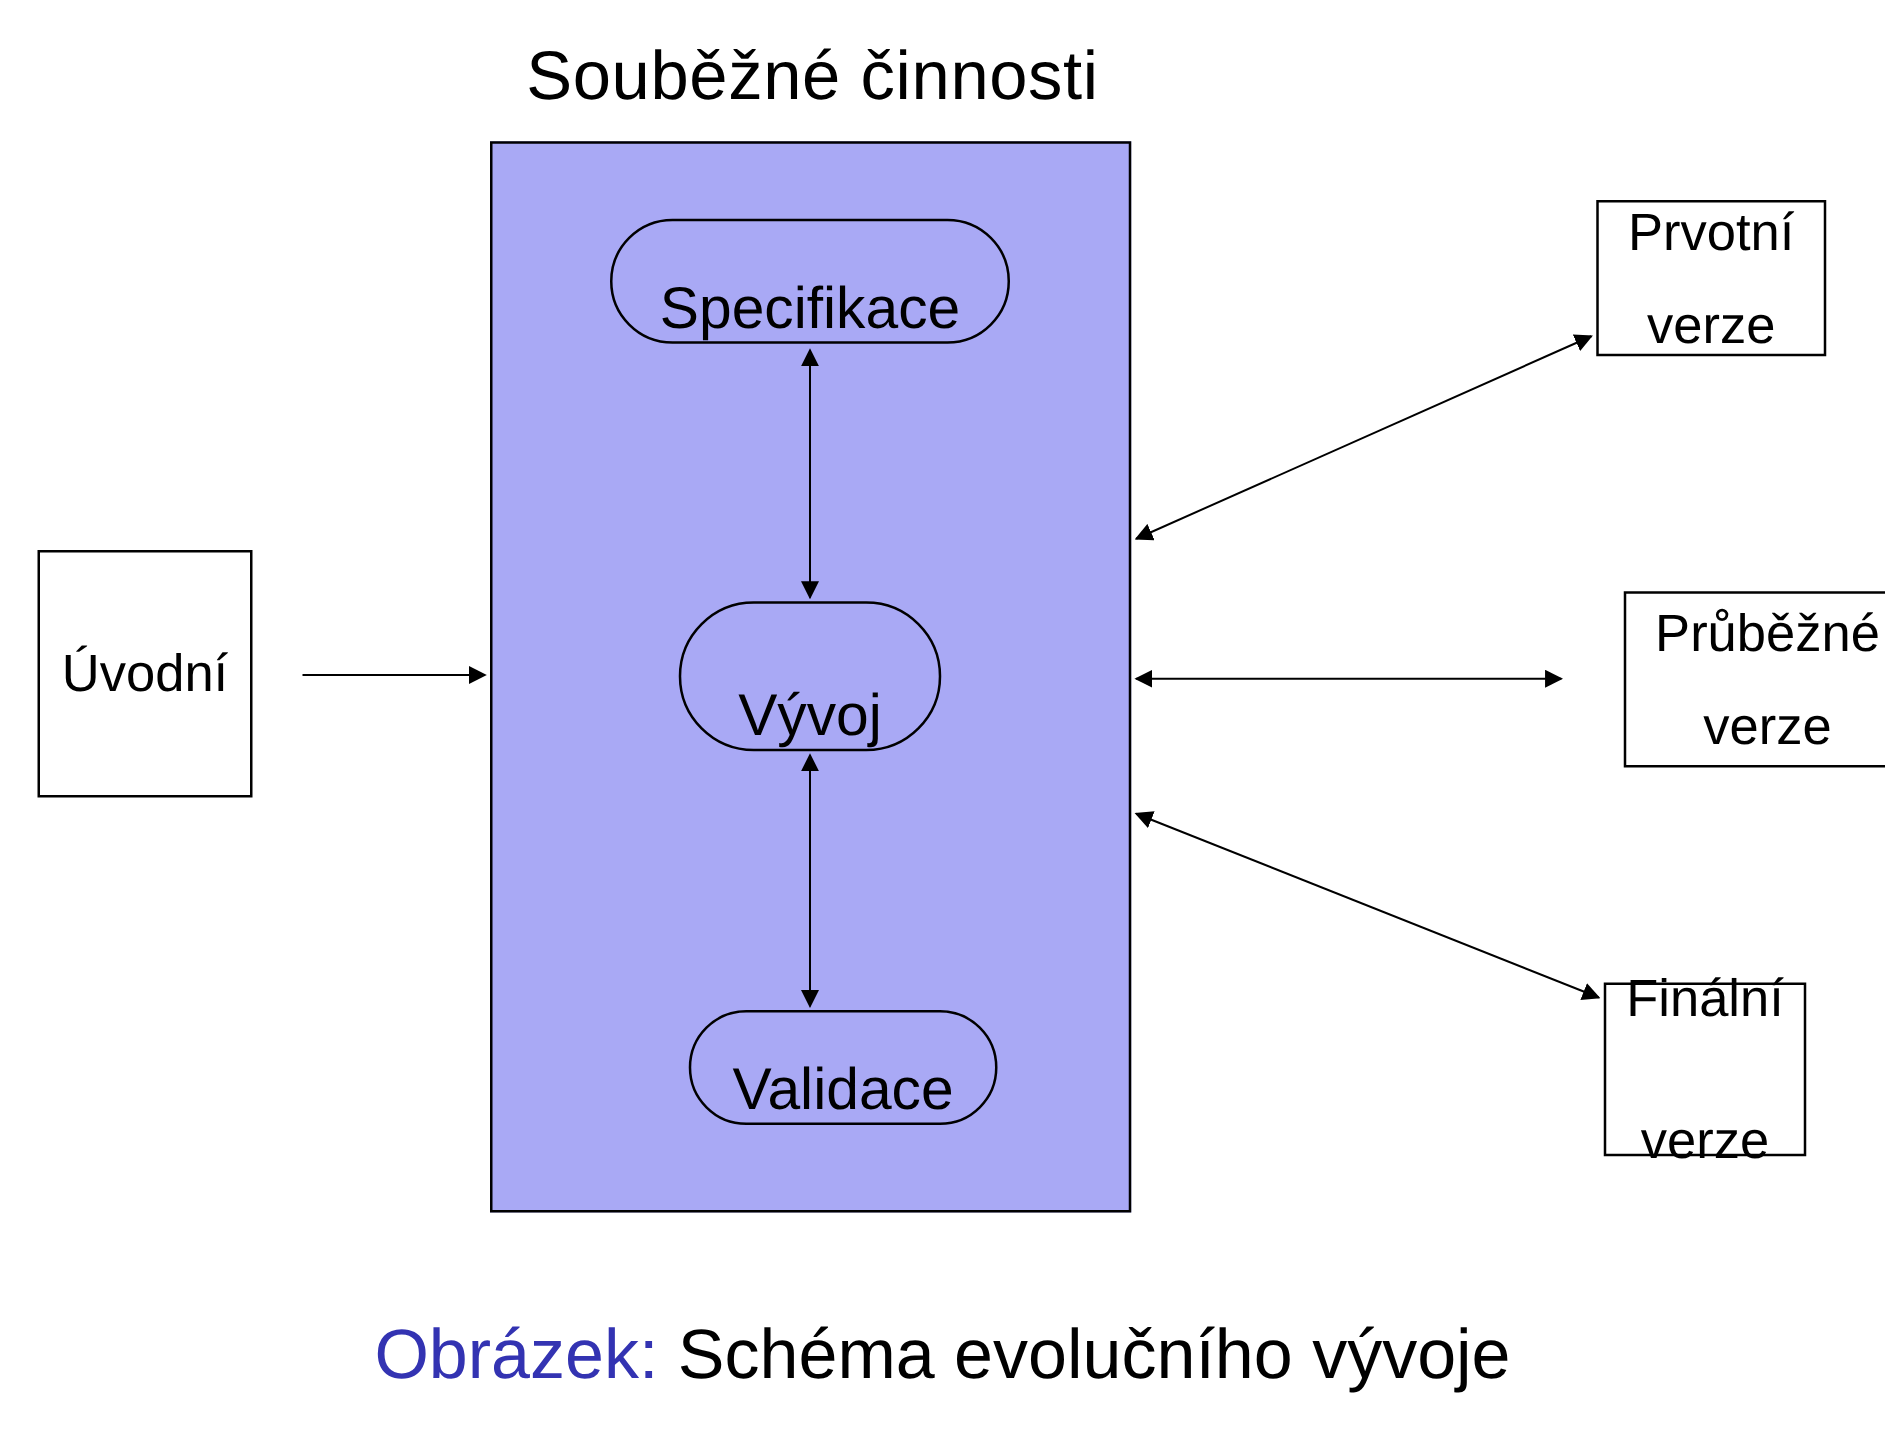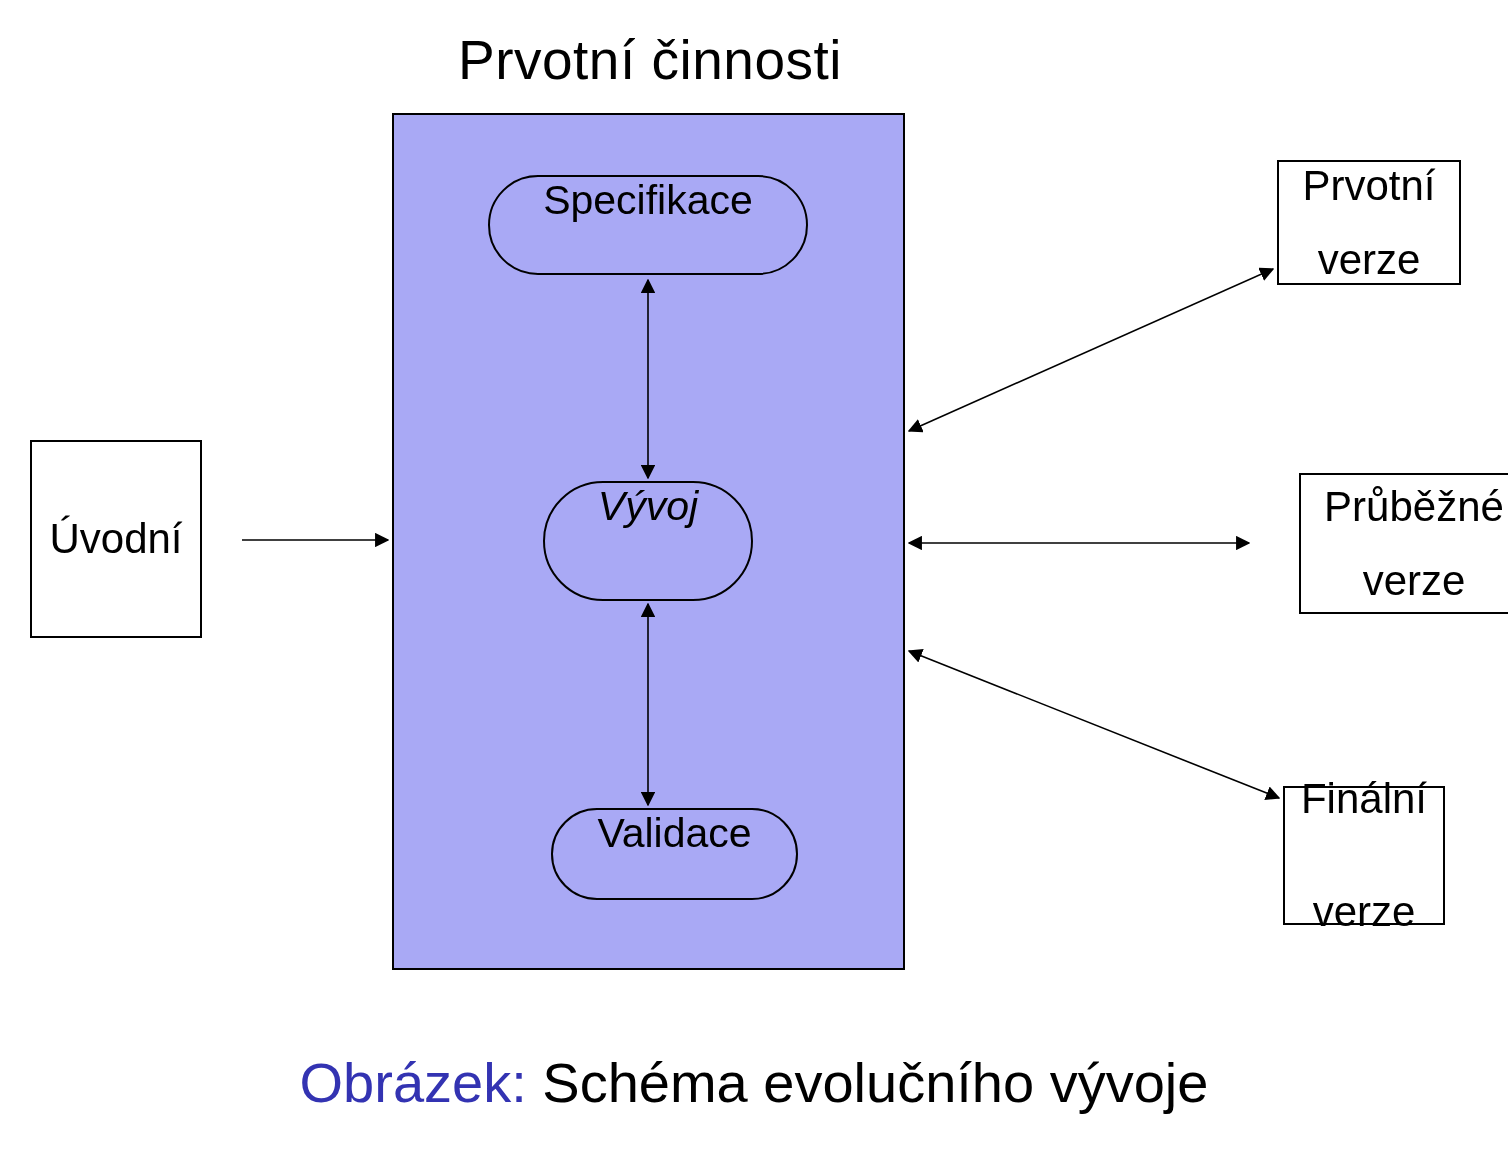--- a/index.html
+++ b/index.html
@@ -47,40 +47,39 @@
     width: 1508px;
     height: 1150px;
     z-index: 2;
     pointer-events: none;
   }
   .pill {
     position: absolute;
     border: 2px solid #000;
     background: transparent;
     display: flex;
-    align-items: flex-start;
+    align-items: flex-end;
     justify-content: center;
-    font-size: 41px;
+    font-size: 47px;
     box-sizing: border-box;
     z-index: 3;
   }
   .pill-specifikace {
     left: 488px;
     top: 175px;
     width: 320px;
     height: 100px;
     border-radius: 50px;
   }
   .pill-vyvoj {
     left: 543px;
     top: 481px;
     width: 210px;
     height: 120px;
     border-radius: 60px;
-    font-style: italic;
   }
   .pill-validace {
     left: 551px;
     top: 808px;
     width: 247px;
     height: 92px;
     border-radius: 46px;
   }
   .box {
     position: absolute;
@@ -133,21 +132,21 @@
   }
   .caption .accent {
     color: #3333b2;
   }
 </style>
 </head>
 <body>
 
 <div class="stage">
 
-  <div class="diagram-title">Prvotní činnosti</div>
+  <div class="diagram-title">Souběžné činnosti</div>
 
   <div class="panel"></div>
 
   <svg class="arrow-layer" width="1508" height="1150" viewBox="0 0 1508 1150" xmlns="http://www.w3.org/2000/svg">
     <defs>
       <marker id="arrowhead" viewBox="0 0 10 10" refX="9" refY="5" markerWidth="9" markerHeight="9" orient="auto-start-reverse">
         <path d="M 0 0 L 10 5 L 0 10 z" fill="#000"></path>
       </marker>
     </defs>
     <line x1="648" y1="280" x2="648" y2="478" stroke="#000" stroke-width="1.6" marker-start="url(#arrowhead)" marker-end="url(#arrowhead)"></line>

